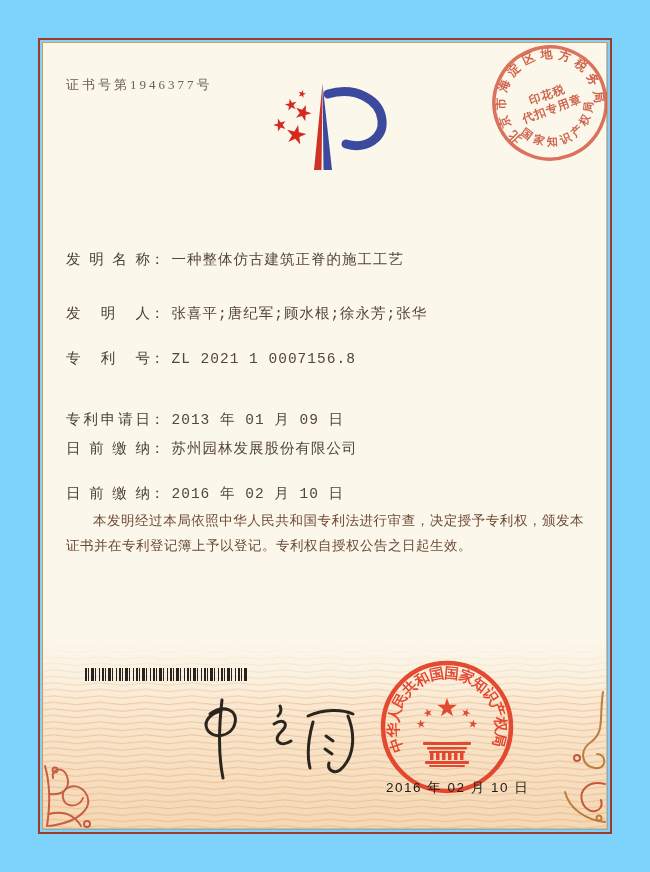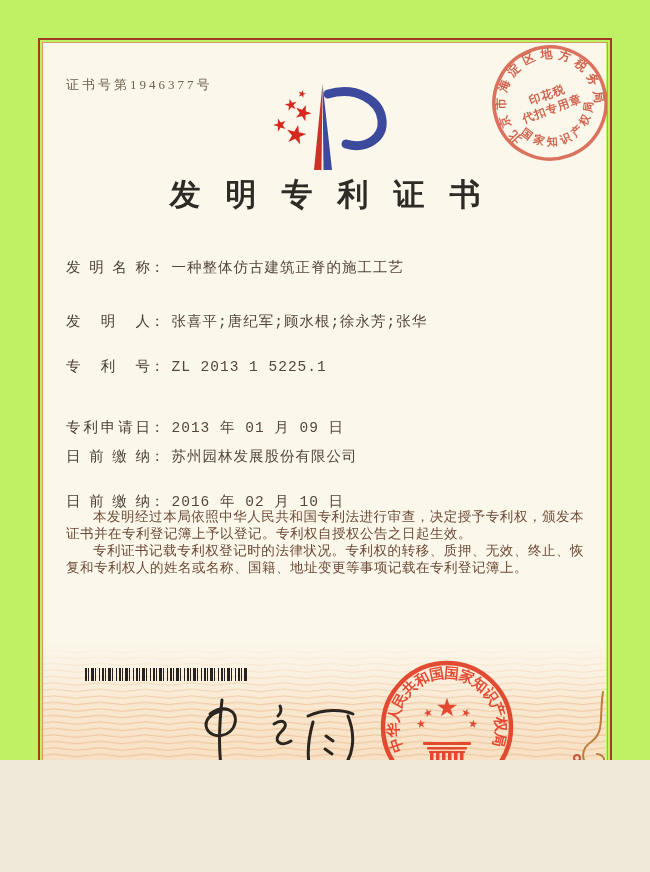--- a/index.html
+++ b/index.html
@@ -1,17 +1,17 @@
 <!DOCTYPE html>
 <html><head>
 <meta charset="utf-8">
 <style>
   html,body{margin:0;padding:0;}
   body{background:#efe9da;}
-  .page{position:relative;width:650px;height:760px;background:#bef264;overflow:hidden;
+  .page{position:relative;width:650px;height:872px;background:#7dd3fc;overflow:hidden;
         font-family:"Liberation Serif","DejaVu Serif",serif;}
   .interior{position:absolute;left:42px;top:42px;width:564px;height:786px;background:#fbf7ea;z-index:0;}
   .frame{position:absolute;left:38px;top:38px;width:570px;height:792px;border:2px solid #a03b26;z-index:6;pointer-events:none;}
   .frame-inner{position:absolute;inset:2px;border:1px solid #cf9a63;}
   .band{position:absolute;left:42px;top:642px;width:564px;height:186px;z-index:1;
         -webkit-mask-image:linear-gradient(to bottom,transparent,#000 62px);
         mask-image:linear-gradient(to bottom,transparent,#000 62px);}
   .cert-no{position:absolute;left:66px;top:76px;font-size:13px;letter-spacing:3px;color:#6e604f;z-index:2;}
   .logo{position:absolute;left:258px;top:82px;z-index:2;}
   .tax-stamp{position:absolute;left:487px;top:40px;transform:rotate(-20deg);opacity:.85;z-index:2;
@@ -19,24 +19,24 @@
   .title{position:absolute;left:0;right:0;top:174px;margin:0;text-align:center;font-size:31px;font-weight:700;
          letter-spacing:25px;padding-left:25px;color:#2e2a26;z-index:2;}
   .fields{position:absolute;left:66px;top:0;width:510px;z-index:2;}
   .field-row{position:absolute;left:0;font-size:14.5px;white-space:nowrap;color:#55463c;}
   .field-row:nth-of-type(1){top:250px}
   .field-row:nth-of-type(2){top:304px}
   .field-row:nth-of-type(3){top:349px}
   .field-row:nth-of-type(4){top:410px}
   .field-row:nth-of-type(5){top:439px}
   .field-row:nth-of-type(6){top:484px}
-  .f-label{display:inline-block;width:84px;text-align:justify;text-align-last:justify;color:#4a3e34;margin-top:8px;}
+  .f-label{display:inline-block;width:84px;text-align:justify;text-align-last:justify;color:#4a3e34;}
   .f-colon{margin-right:7px;color:#4a3e34;}
   .f-value{letter-spacing:1px;font-family:Liberation Mono, monospace;}
-  .body-text{position:absolute;left:66px;top:508px;width:518px;z-index:2;font-size:13.5px;line-height:17px;
+  .body-text{position:absolute;left:66px;top:508px;width:518px;z-index:2;font-size:13.5px;line-height:25px;
              color:#6d4a37;text-align:justify;}
   .body-text p{margin:0;text-indent:2em;letter-spacing:.5px;}
   .barcode{position:absolute;left:85px;top:668px;width:163px;height:13px;z-index:2;
            background:repeating-linear-gradient(90deg,#252220 0 2px,transparent 2px 3px,#252220 3px 4px,
            transparent 4px 6px,#252220 6px 9px,transparent 9px 10px,#252220 10px 11px,transparent 11px 14px,
            #252220 14px 15px,transparent 15px 17px);}
   .director{position:absolute;left:88px;top:740px;z-index:2;color:#24201c;font-size:15px;letter-spacing:3px;
             font-family:"Liberation Sans","DejaVu Sans",sans-serif;}
   .director .dname{margin-top:10px;}
   .signature{position:absolute;left:188px;top:694px;z-index:3;}
@@ -99,46 +99,44 @@
     <text font-size="12" fill="#c84a32" font-weight="bold">
       <textPath href="#tsTop" textLength="182">北京市海淀区地方税务局</textPath>
     </text>
     <text font-size="11" fill="#c84a32" font-weight="bold">
       <textPath href="#tsBot" textLength="100" startOffset="8">国家知识产权局</textPath>
     </text>
     <text x="63" y="58" text-anchor="middle" font-size="11.5" letter-spacing="1" fill="#c84a32" font-weight="bold">印花税</text>
     <text x="63" y="73" text-anchor="middle" font-size="11.5" letter-spacing="1" fill="#c84a32" font-weight="bold">代扣专用章</text>
   </svg>
 
-  <h1 class="title">发明专利证书</h1>
 
   <div class="fields">
     <div class="field-row">
       <span class="f-label">发明名称</span><span class="f-colon">：</span><span class="f-value">一种整体仿古建筑正脊的施工工艺</span>
     </div>
     <div class="field-row">
       <span class="f-label">发明人</span><span class="f-colon">：</span><span class="f-value">张喜平;唐纪军;顾水根;徐永芳;张华</span>
     </div>
     <div class="field-row">
-      <span class="f-label">专利号</span><span class="f-colon">：</span><span class="f-value">ZL 2013 1 5225.1</span>
+      <span class="f-label">专利号</span><span class="f-colon">：</span><span class="f-value">ZL 2021 1 0007156.8</span>
     </div>
     <div class="field-row">
       <span class="f-label">专利申请日</span><span class="f-colon">：</span><span class="f-value">2013 年 01 月 09 日</span>
     </div>
     <div class="field-row">
       <span class="f-label">日前缴纳</span><span class="f-colon">：</span><span class="f-value">苏州园林发展股份有限公司</span>
     </div>
     <div class="field-row">
       <span class="f-label">日前缴纳</span><span class="f-colon">：</span><span class="f-value">2016 年 02 月 10 日</span>
     </div>
   </div>
 
   <div class="body-text">
     <p>本发明经过本局依照中华人民共和国专利法进行审查，决定授予专利权，颁发本证书并在专利登记簿上予以登记。专利权自授权公告之日起生效。</p>
-    <p>专利证书记载专利权登记时的法律状况。专利权的转移、质押、无效、终止、恢复和专利权人的姓名或名称、国籍、地址变更等事项记载在专利登记簿上。</p>
   </div>
 
   <div class="barcode"></div>
 
 
   <svg class="signature" width="175" height="92" viewBox="0 0 175 92">
     <g stroke="#2a251f" stroke-width="3" fill="none" stroke-linecap="round">
       <path d="M22 20 C36 10 50 16 47 29 C44 43 24 46 19 35 C15 26 24 19 33 17"></path>
       <path d="M34 6 C31 32 30 60 35 84"></path>
       <path d="M92 12 C94 16 92 20 90 22"></path>

